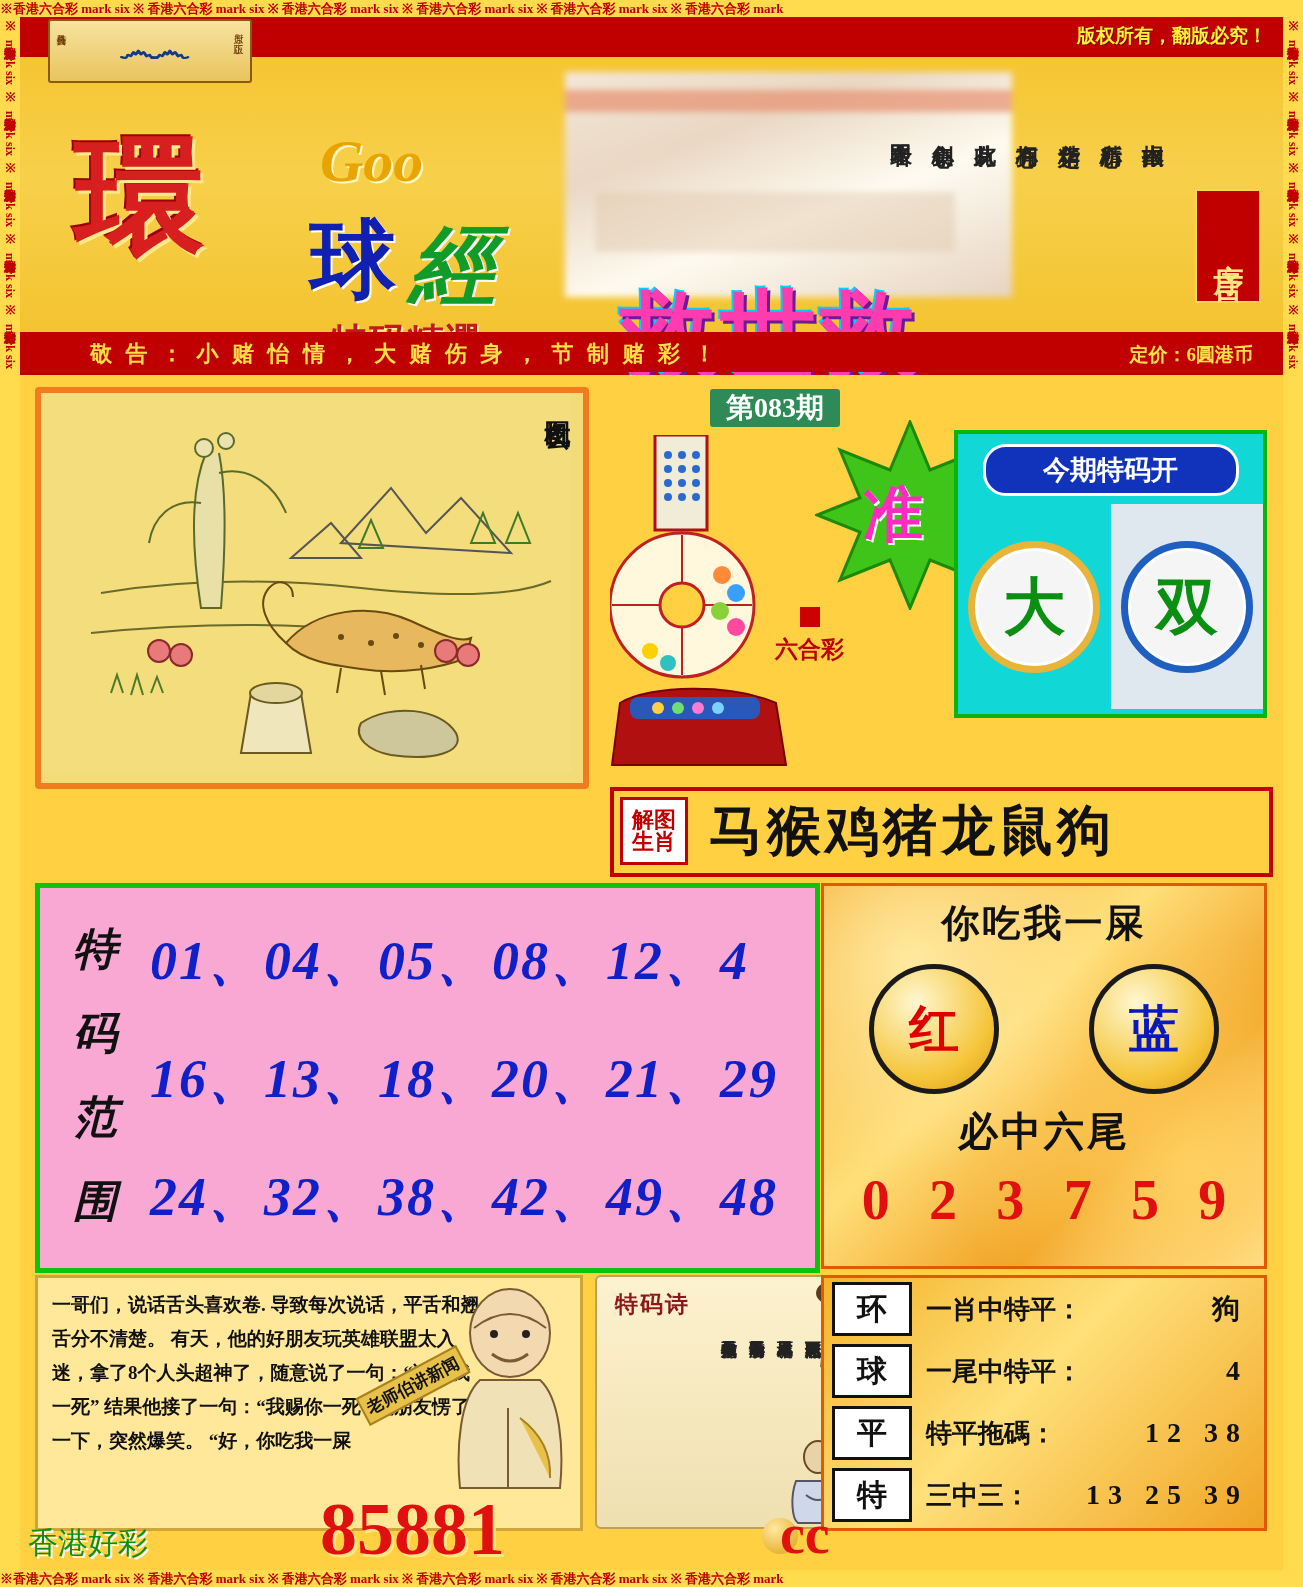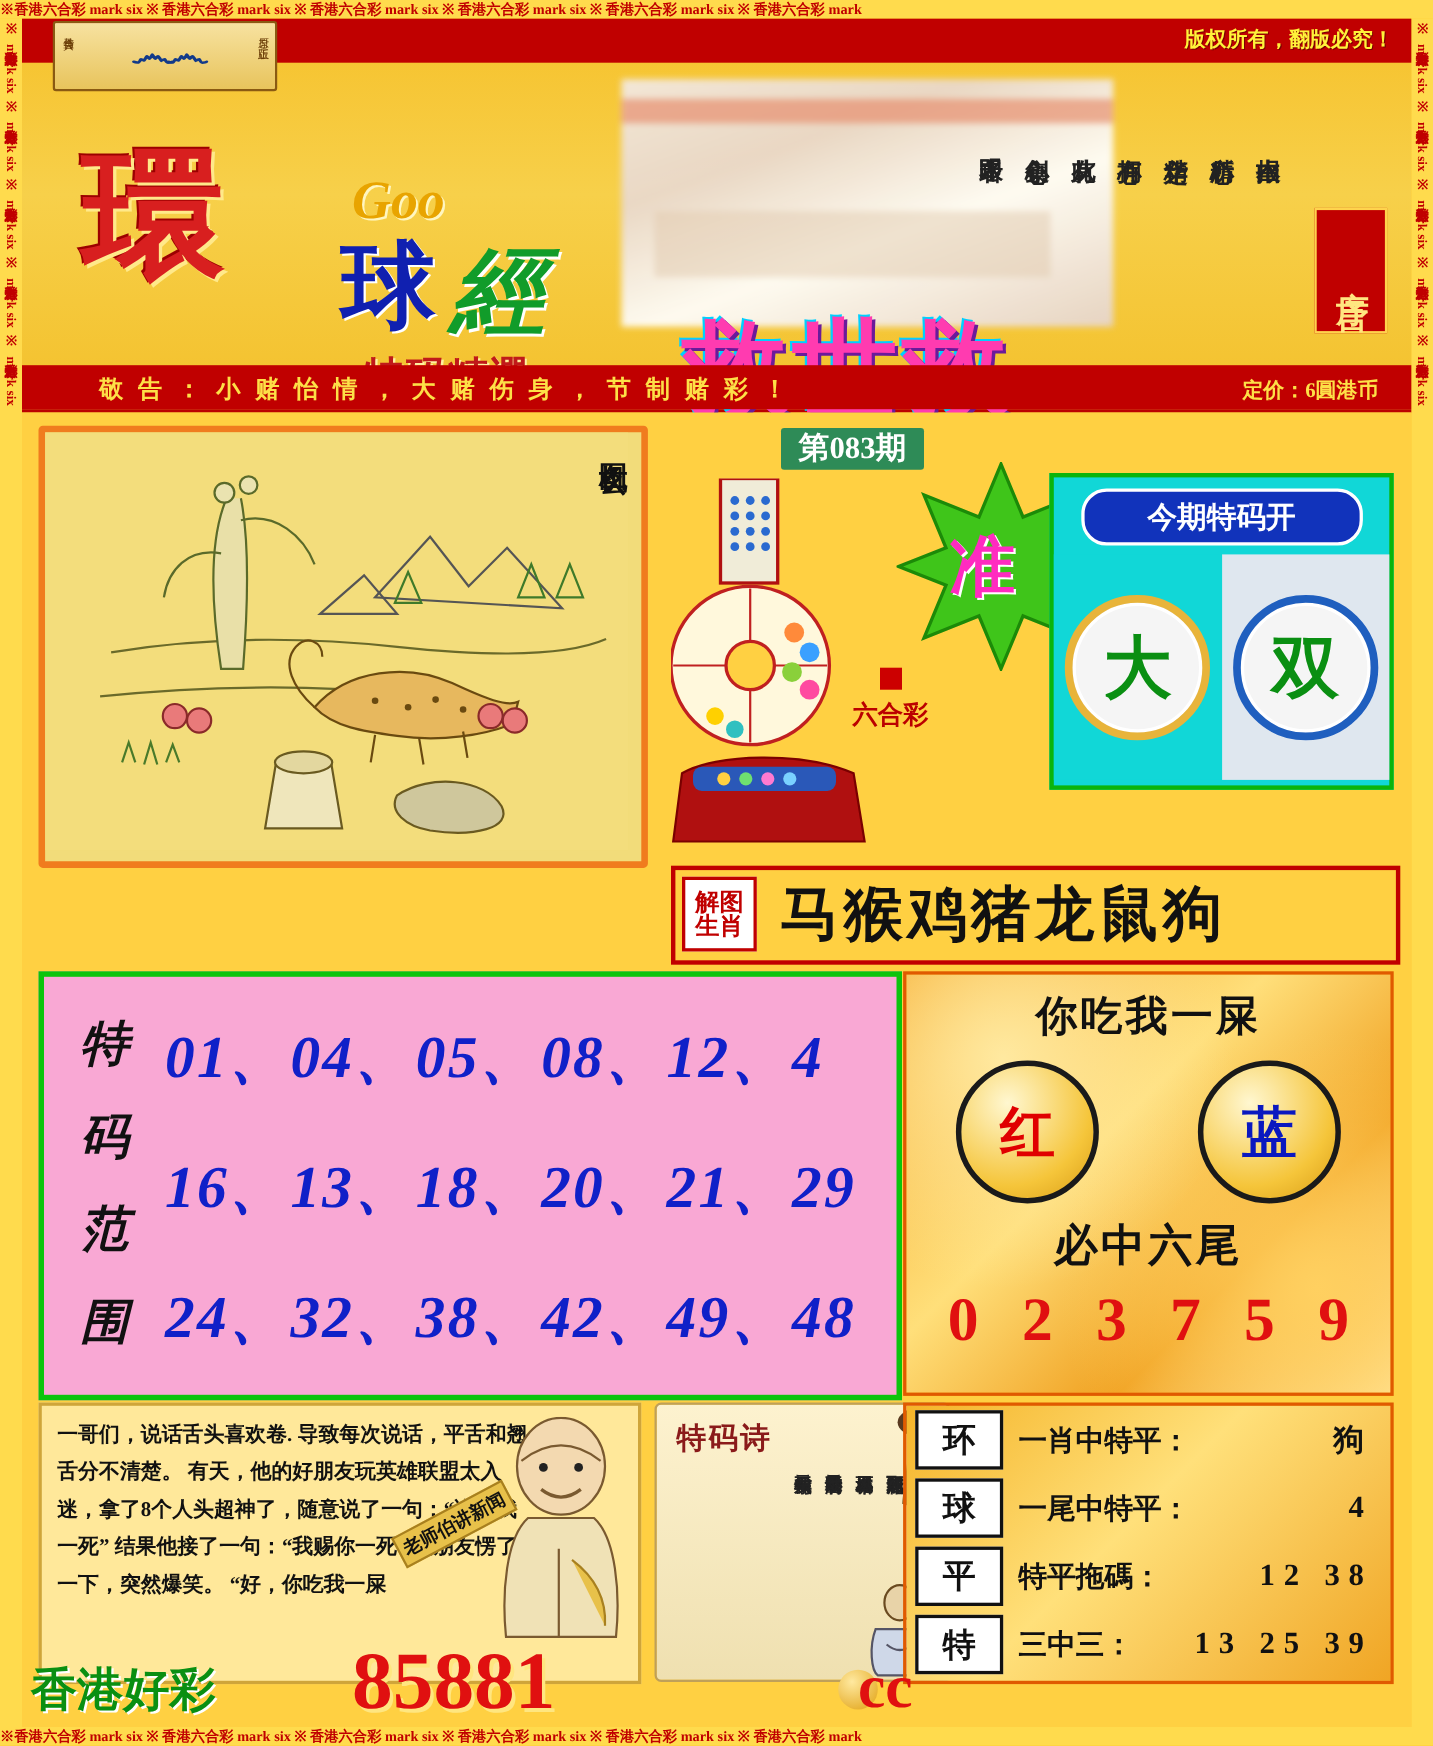--- a/index.html
+++ b/index.html
@@ -83,23 +83,23 @@
     font-size:86px;font-weight:bold;color:#1020b0;
     text-shadow:2px 2px 0 #fff;
   }
   .title-jing{
     position:absolute;left:390px;top:190px;
     font-family:"Liberation Serif",serif;
     font-size:86px;font-weight:bold;color:#119c2a;font-style:italic;
     text-shadow:2px 2px 0 #fff;
   }
   .title-goo{
-    position:absolute;left:300px;top:136px;
-    font-family:"Liberation Serif",serif;
-    font-size:49px;font-weight:bold;color:#e8a400;font-style:italic;
+    position:absolute;left:300px;top:110px;
+    font-family:"Liberation Serif",serif;
+    font-size:60px;font-weight:bold;color:#e8a400;font-style:italic;
     text-shadow:2px 2px 0 #fff6c0;
   }
   .sub-title{
     position:absolute;left:310px;top:300px;
     font-family:"Liberation Serif",serif;
     font-size:38px;font-weight:bold;color:#c01a1a;
     text-shadow:2px 2px 0 #fff0a0;
   }
   .blurbox{
     position:absolute;left:545px;top:55px;width:447px;height:225px;
@@ -302,21 +302,21 @@
     padding:2px 4px;transform:rotate(-28deg);
   }
   
   .scroll-box{
     position:absolute;left:575px;top:900px;width:265px;height:250px;
     background:linear-gradient(#fdf2cf,#efe0b0);
     border:2px solid #bfa059;border-radius:6px;overflow:hidden;
   }
   .scroll-title{
     position:absolute;left:18px;top:12px;
-    font-family:"Liberation Serif",serif;font-size:27px;font-weight:bold;color:#8a1a1a;
+    font-family:"Liberation Serif",serif;font-size:23px;font-weight:bold;color:#8a1a1a;
     letter-spacing:2px;
   }
   .scroll-cols{
     position:absolute;left:10px;top:52px;right:10px;display:flex;flex-direction:row-reverse;gap:7px;
   }
   .scroll-cols .c{
     writing-mode:vertical-rl;font-family:"Liberation Serif",serif;
     font-size:16px;line-height:21px;color:#222;font-weight:bold;
   }
   .scroll-cols .c.big{font-size:20px;color:#111;}
@@ -344,21 +344,21 @@
     margin-left:auto;margin-right:16px;
     font-family:"Liberation Serif",serif;font-size:28px;font-weight:bold;color:#111;
     letter-spacing:8px;white-space:nowrap;
   }
   
   .bottom-banner{
     position:absolute;left:0;bottom:0;width:1263px;height:86px;
   }
   .bb-left{
     position:absolute;left:8px;bottom:6px;
-    font-family:"Liberation Serif",serif;font-size:42px;font-weight:bold;
+    font-family:"Liberation Serif",serif;font-size:30px;font-weight:normal;
     color:#0a8f12;text-shadow:2px 2px 0 #fff;
   }
   .bb-num{
     position:absolute;left:300px;bottom:-2px;
     font-family:"Liberation Serif",serif;font-size:74px;font-weight:bold;
     color:#e01010;text-shadow:3px 3px 0 #ffe680;
   }
   .bb-cc{
     position:absolute;left:760px;bottom:4px;
     font-family:"Liberation Serif",serif;font-size:56px;font-weight:bold;color:#e01010;

